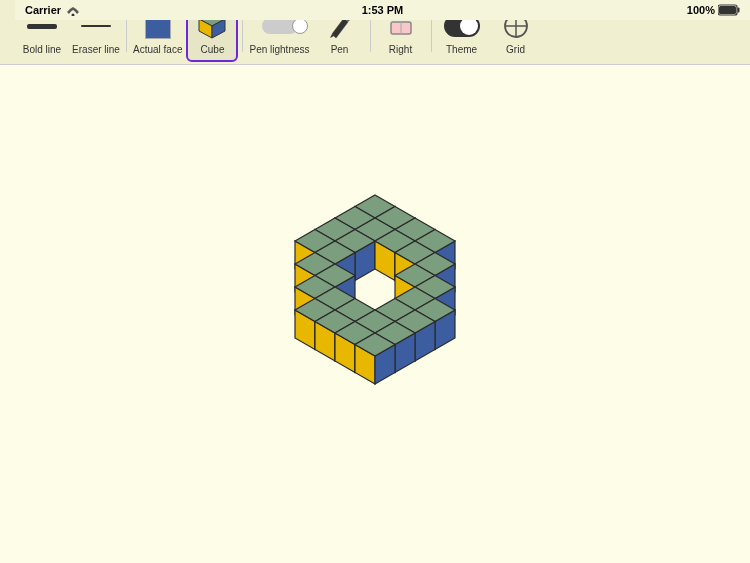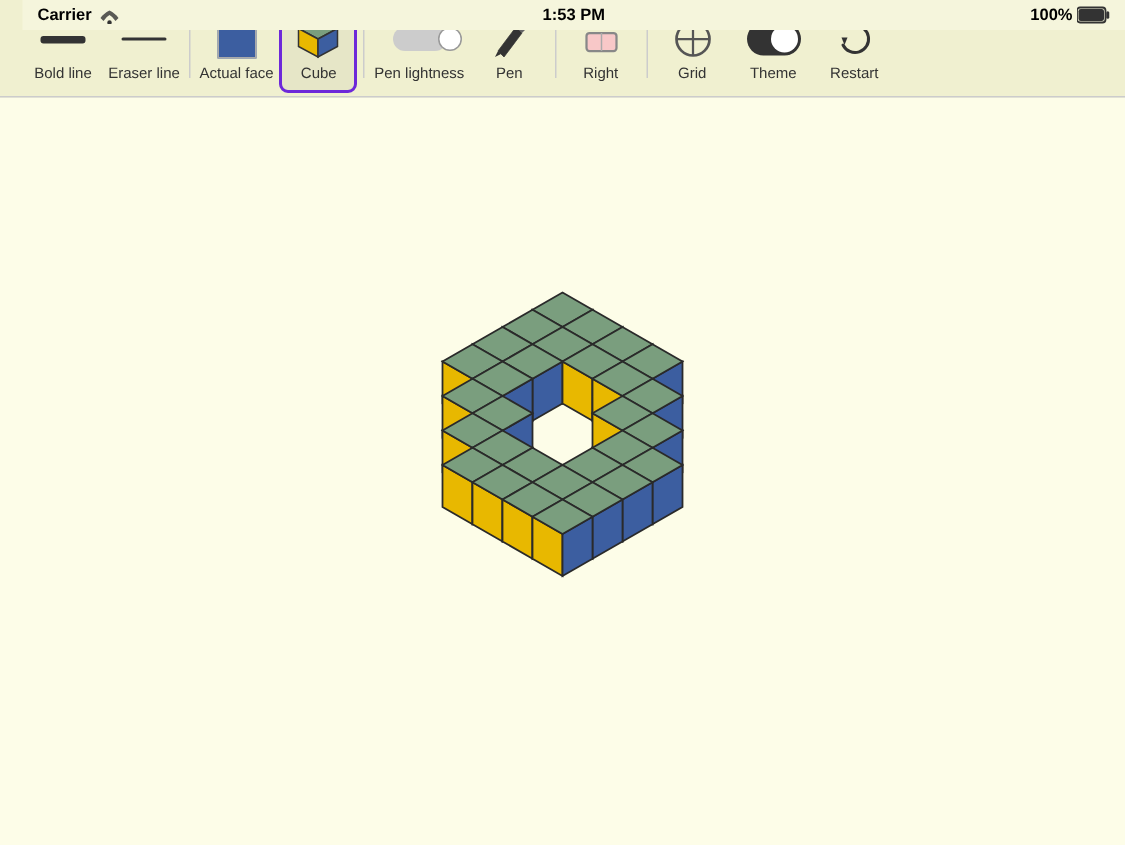--- a/index.html
+++ b/index.html
@@ -275,47 +275,38 @@
         <line x1="14" y1="10" x2="14" y2="22" stroke="#aaa" stroke-width="1"></line>
       </svg>
     </div>
     <span class="tool-label">Right</span>
   </div>
 
   <div class="sep"></div>
 
   <div class="tool-item">
     <div class="tool-icon">
+      <div class="toggle-switch">
+        <div class="toggle-thumb"></div>
+      </div>
+    </div>
+    <span class="tool-label">Theme</span>
+  </div>
+
+  <div class="tool-item">
+    <div class="tool-icon">
       <svg width="28" height="28" viewBox="0 0 28 28">
         <circle cx="14" cy="14" r="11" fill="none" stroke="#555" stroke-width="1.8"></circle>
         <line x1="3" y1="14" x2="25" y2="14" stroke="#555" stroke-width="1.5"></line>
         <line x1="14" y1="3" x2="14" y2="25" stroke="#555" stroke-width="1.5"></line>
       </svg>
     </div>
     <span class="tool-label">Grid</span>
   </div>
 
-  <div class="tool-item">
-    <div class="tool-icon">
-      <div class="toggle-switch">
-        <div class="toggle-thumb"></div>
-      </div>
-    </div>
-    <span class="tool-label">Theme</span>
-  </div>
-
-  <div class="tool-item">
-    <div class="tool-icon">
-      <svg width="28" height="28" viewBox="0 0 28 28">
-        <path d="M14 5 A9 9 0 1 1 6 18" fill="none" stroke="#333" stroke-width="2" stroke-linecap="round"></path>
-        <polygon points="5,13 9,13 7,18" fill="#333"></polygon>
-      </svg>
-    </div>
-    <span class="tool-label">Restart</span>
-  </div>
 
 </div>
 
 <div class="brand">
   <svg width="14" height="14">
     <circle cx="7" cy="7" r="6" fill="#ccc"></circle>
     <text x="7" y="10" text-anchor="middle" font-size="8" fill="#999">A</text>
   </svg>
   <span style="font-size:11px;color:#bbb;font-style:italic;">Actual concepts</span>
 </div>

